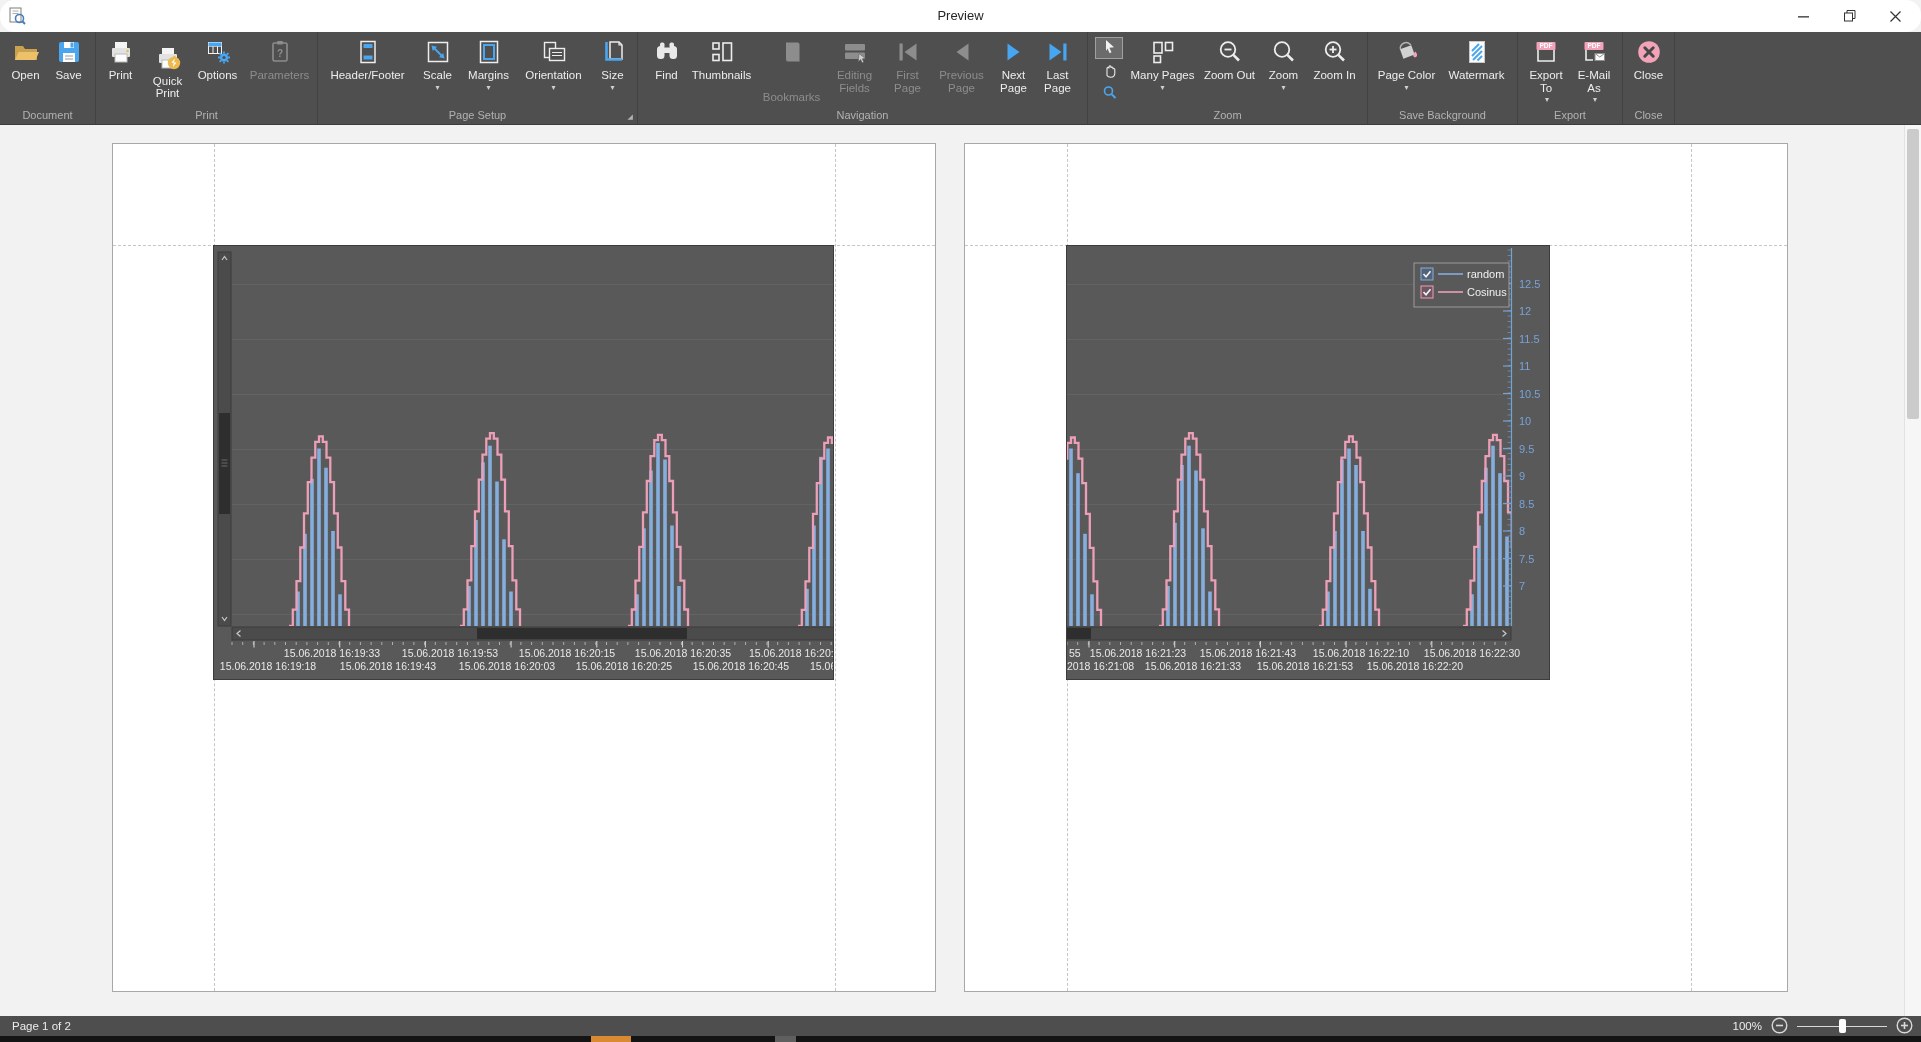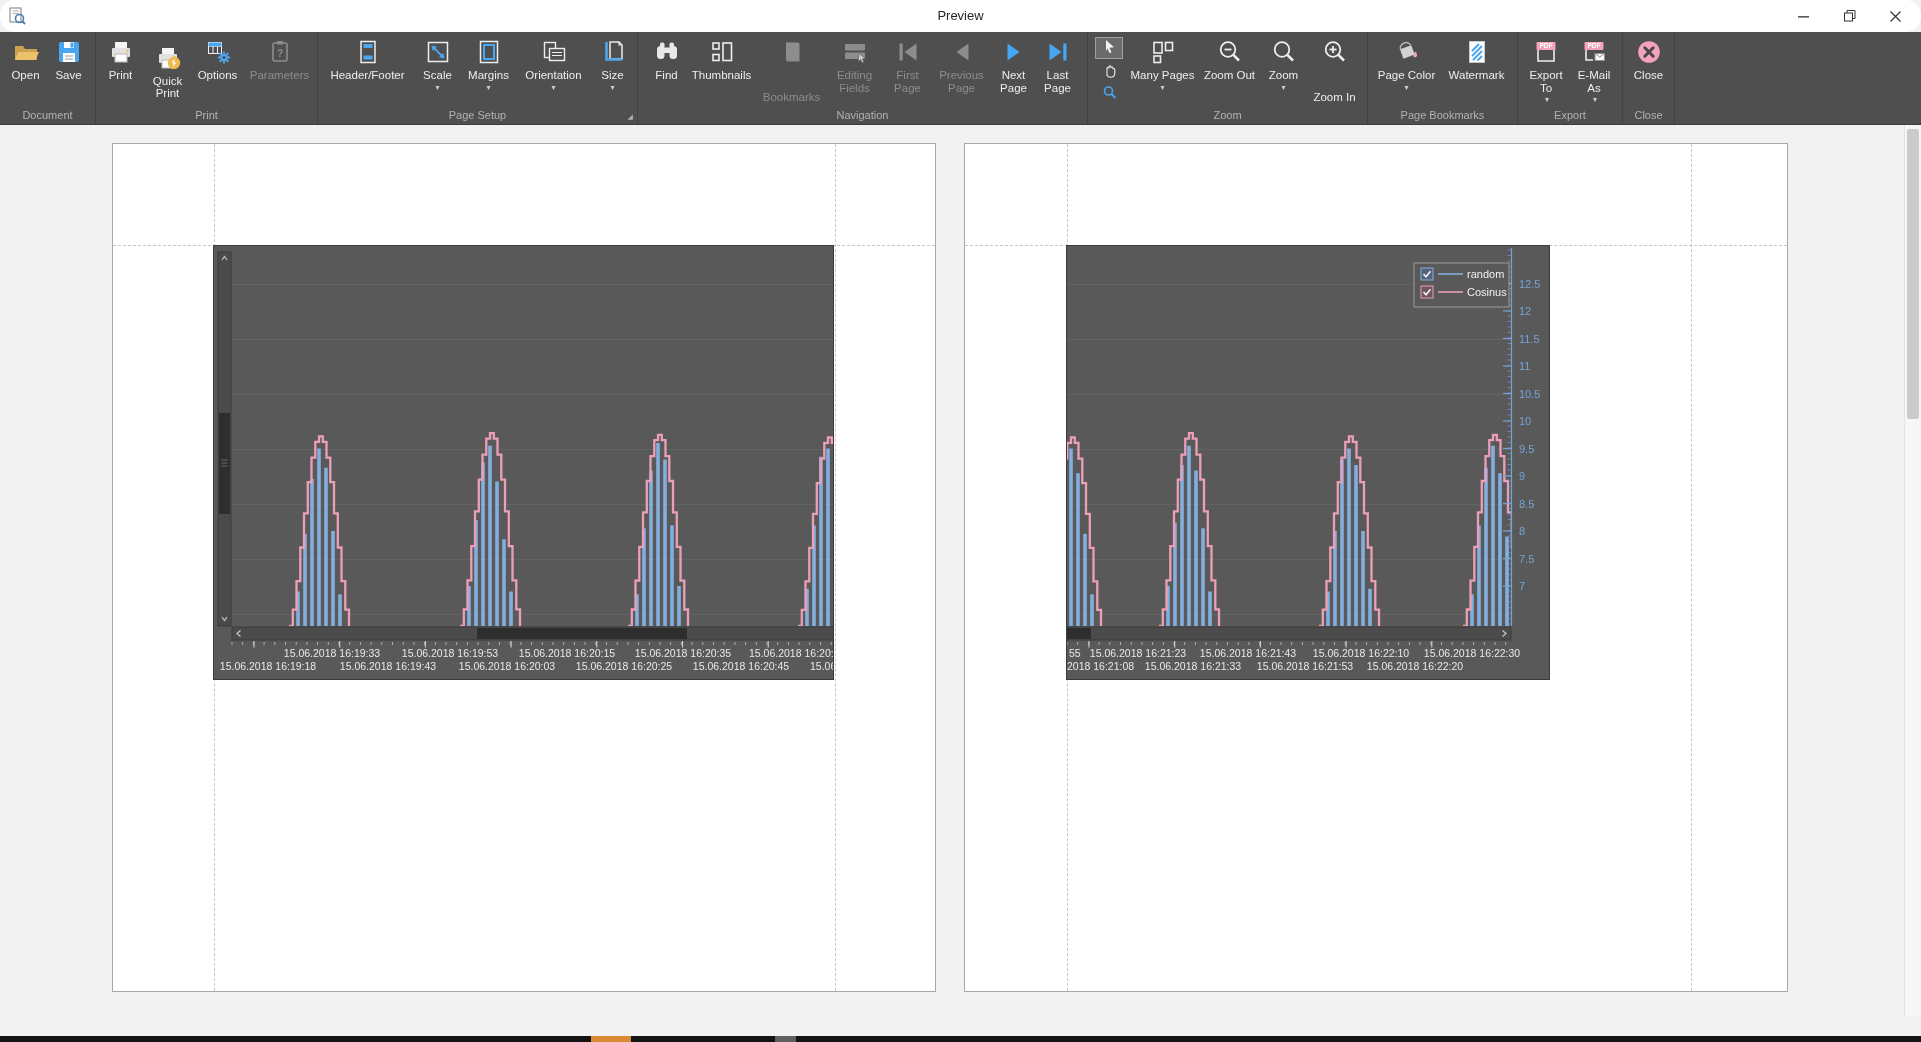--- a/index.html
+++ b/index.html
@@ -253,21 +253,21 @@
               </svg></span><span>Many Pages</span><div class="arrow-below">▾</div></div>
           <div class="rbtn" style="width: 62px;"><span class="icn"><svg width="30" height="30" viewBox="0 0 30 30">
                 <circle cx="13" cy="12.5" r="7.3" fill="none" stroke="#ededed" stroke-width="1.8"></circle>
                 <line x1="18.3" y1="17.8" x2="24" y2="23.5" stroke="#ededed" stroke-width="2.6"></line>
                 <line x1="9.5" y1="12.5" x2="16.5" y2="12.5" stroke="#ededed" stroke-width="1.8"></line>
               </svg></span><span>Zoom Out</span></div>
           <div class="rbtn" style="width: 46px;"><span class="icn"><svg width="30" height="30" viewBox="0 0 30 30">
                 <circle cx="13" cy="12.5" r="7.3" fill="none" stroke="#ededed" stroke-width="1.8"></circle>
                 <line x1="18.3" y1="17.8" x2="24" y2="23.5" stroke="#ededed" stroke-width="2.6"></line>
               </svg></span><span>Zoom</span><div class="arrow-below">▾</div></div>
-          <div class="rbtn" style="width: 56px; gap: 22px;"><span class="icn"><svg width="30" height="30" viewBox="0 0 30 30">
+          <div class="rbtn" style="width: 56px;"><span class="icn"><svg width="30" height="30" viewBox="0 0 30 30">
                 <circle cx="13" cy="12.5" r="7.3" fill="none" stroke="#ededed" stroke-width="1.8"></circle>
                 <line x1="18.3" y1="17.8" x2="24" y2="23.5" stroke="#ededed" stroke-width="2.6"></line>
                 <line x1="9.5" y1="12.5" x2="16.5" y2="12.5" stroke="#ededed" stroke-width="1.8"></line>
                 <line x1="13" y1="9" x2="13" y2="16" stroke="#ededed" stroke-width="1.8"></line>
               </svg></span><span>Zoom In</span></div>
         </div>
         <div class="rcap">Zoom</div>
       </div>
       <div class="rgroup" style="width: 150px;">
         <div class="ritems">
@@ -281,21 +281,21 @@
           <div class="rbtn" style="width: 72px;"><span class="icn"><svg width="30" height="30" viewBox="0 0 30 30">
                 <rect x="7.5" y="4.5" width="15" height="21" fill="#fcfcfc" stroke="#c9c9c9"></rect>
                 <g stroke="#4ba6f0" stroke-width="2">
                   <line x1="10" y1="14" x2="17" y2="7"></line>
                   <line x1="10" y1="19" x2="20" y2="9"></line>
                   <line x1="11" y1="23" x2="20" y2="14"></line>
                   <line x1="15.5" y1="23.5" x2="20" y2="19"></line>
                 </g>
               </svg></span><span>Watermark</span></div>
         </div>
-        <div class="rcap">Page Bookmarks</div>
+        <div class="rcap">Save Background</div>
       </div>
       <div class="rgroup" style="width: 105px;">
         <div class="ritems">
           <div class="rbtn" style="width: 48px;"><span class="icn"><svg width="30" height="30" viewBox="0 0 30 30">
                 <path d="M7 12.5v11.5h16V12.5" fill="none" stroke="#ededed" stroke-width="1.6"></path>
                 <rect x="5.5" y="5" width="19" height="8" rx="1" fill="#f2a3b9"></rect>
                 <text x="15" y="11.3" text-anchor="middle" font-size="6.5" font-weight="bold" fill="#fff" font-family="Liberation Sans,sans-serif">PDF</text>
               </svg></span><span>Export
 To</span><span class="arrow-inline">▾</span></div>
           <div class="rbtn" style="width: 48px;"><span class="icn"><svg width="30" height="30" viewBox="0 0 30 30">
@@ -689,18 +689,37 @@
           <line x1="371" y1="46" x2="396" y2="46" stroke="#ec9fb6" stroke-width="1.6"></line>
           <text x="400" y="50" font-size="11" fill="#f0f0f0" font-family="Liberation Sans,sans-serif">Cosinus</text>
         </g>
       </svg>
     </div>
 
   <div class="pvscroll">
     <div class="pvthumb"></div>
   </div>
 
+  <div class="statusbar">
+    <span class="lbl">Page 1 of 2</span>
+    <span class="sb-right">
+      <span>100%</span>
+      <span><svg width="17" height="17">
+            <circle cx="8.5" cy="8.5" r="7.3" fill="none" stroke="#d9d9d9" stroke-width="1.4"></circle>
+            <line x1="5" y1="8.5" x2="12" y2="8.5" stroke="#d9d9d9" stroke-width="1.6"></line>
+          </svg></span>
+      <span class="slider">
+        <span class="track"></span>
+        <span class="sthumb"></span>
+      </span>
+      <span><svg width="17" height="17">
+            <circle cx="8.5" cy="8.5" r="7.3" fill="none" stroke="#d9d9d9" stroke-width="1.4"></circle>
+            <line x1="5" y1="8.5" x2="12" y2="8.5" stroke="#d9d9d9" stroke-width="1.6"></line>
+            <line x1="8.5" y1="5" x2="8.5" y2="12" stroke="#d9d9d9" stroke-width="1.6"></line>
+          </svg></span>
+    </span>
+  </div>
 
   <div class="taskstrip">
     <div class="seg" id="seg0" style="left: 591px; width: 40px; background: rgb(217, 138, 51);"></div>
     <div class="seg" id="seg1" style="left: 775px; width: 21px; background: rgb(95, 95, 95);"></div>
   </div>
 </div>
 
 </body></html>

